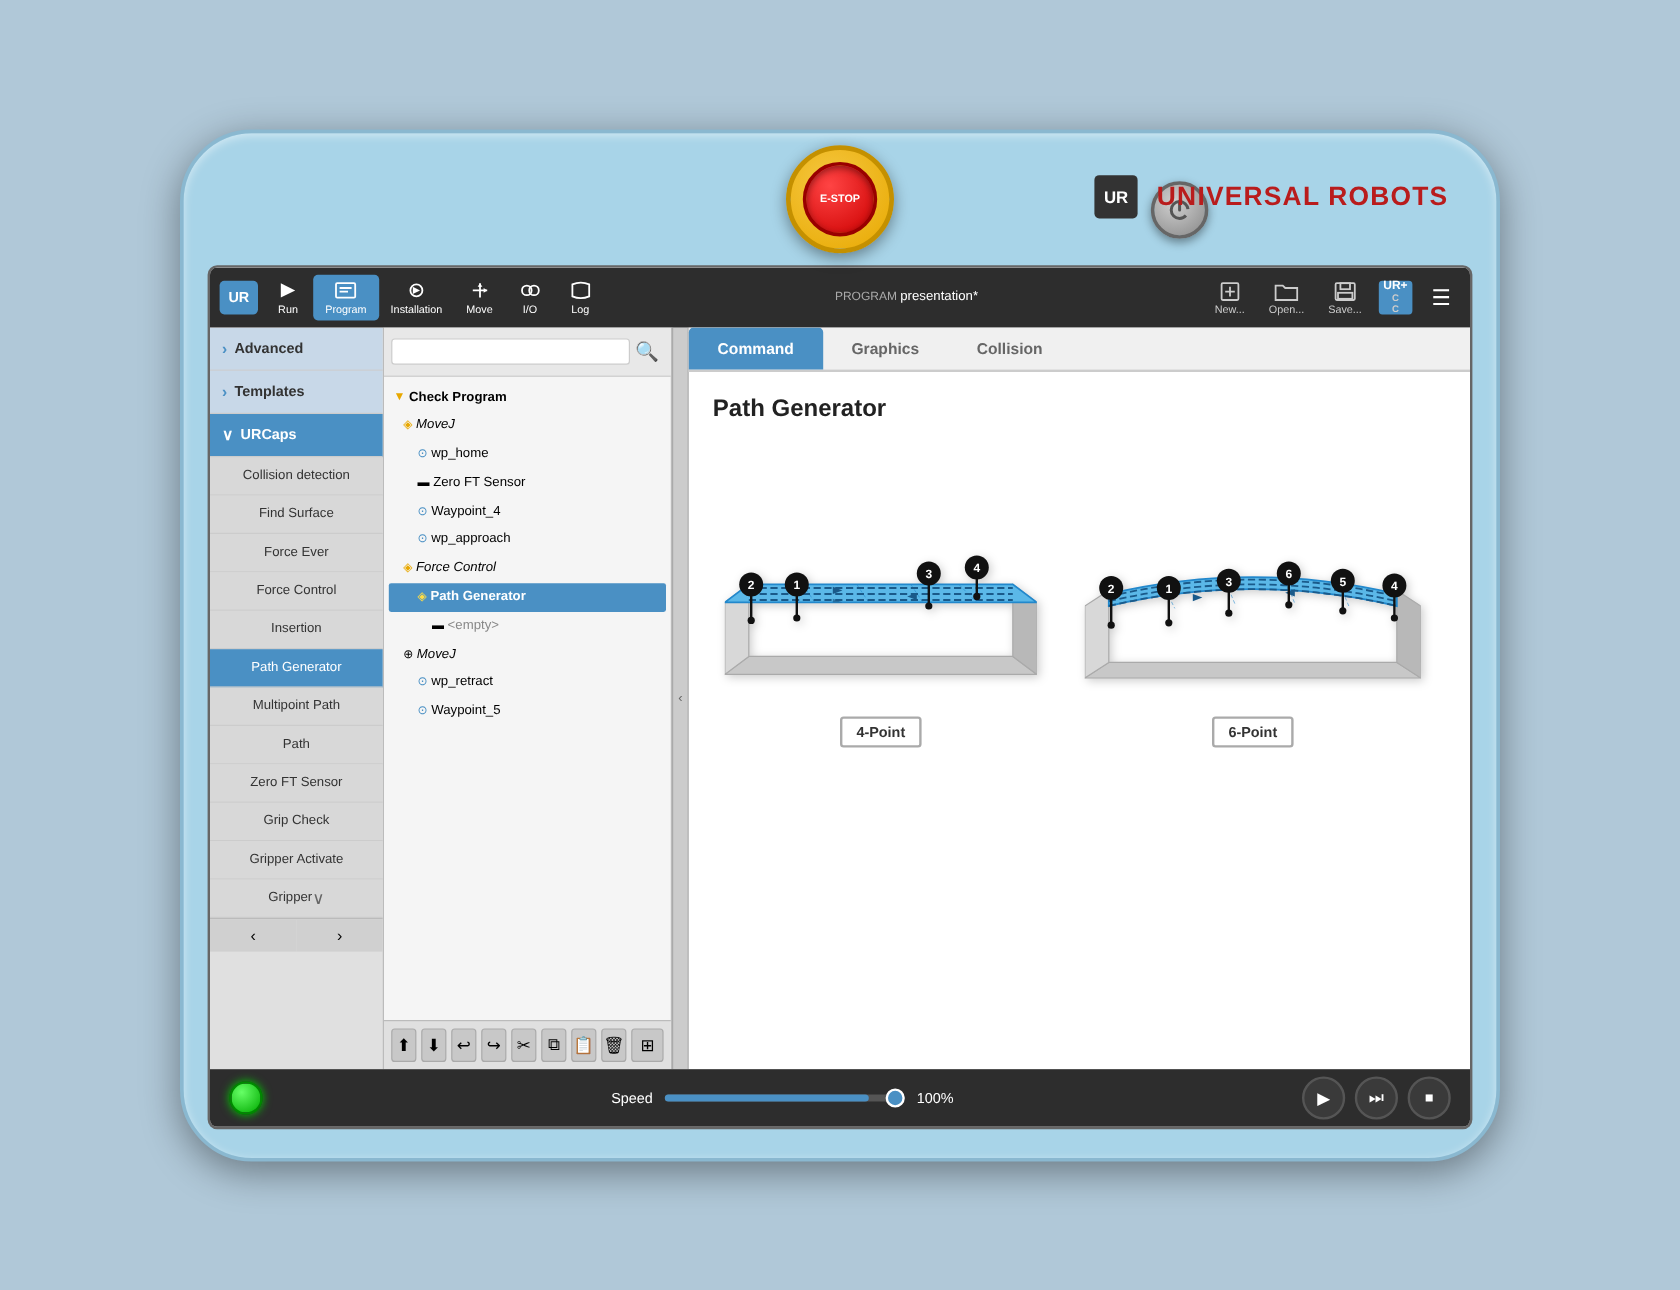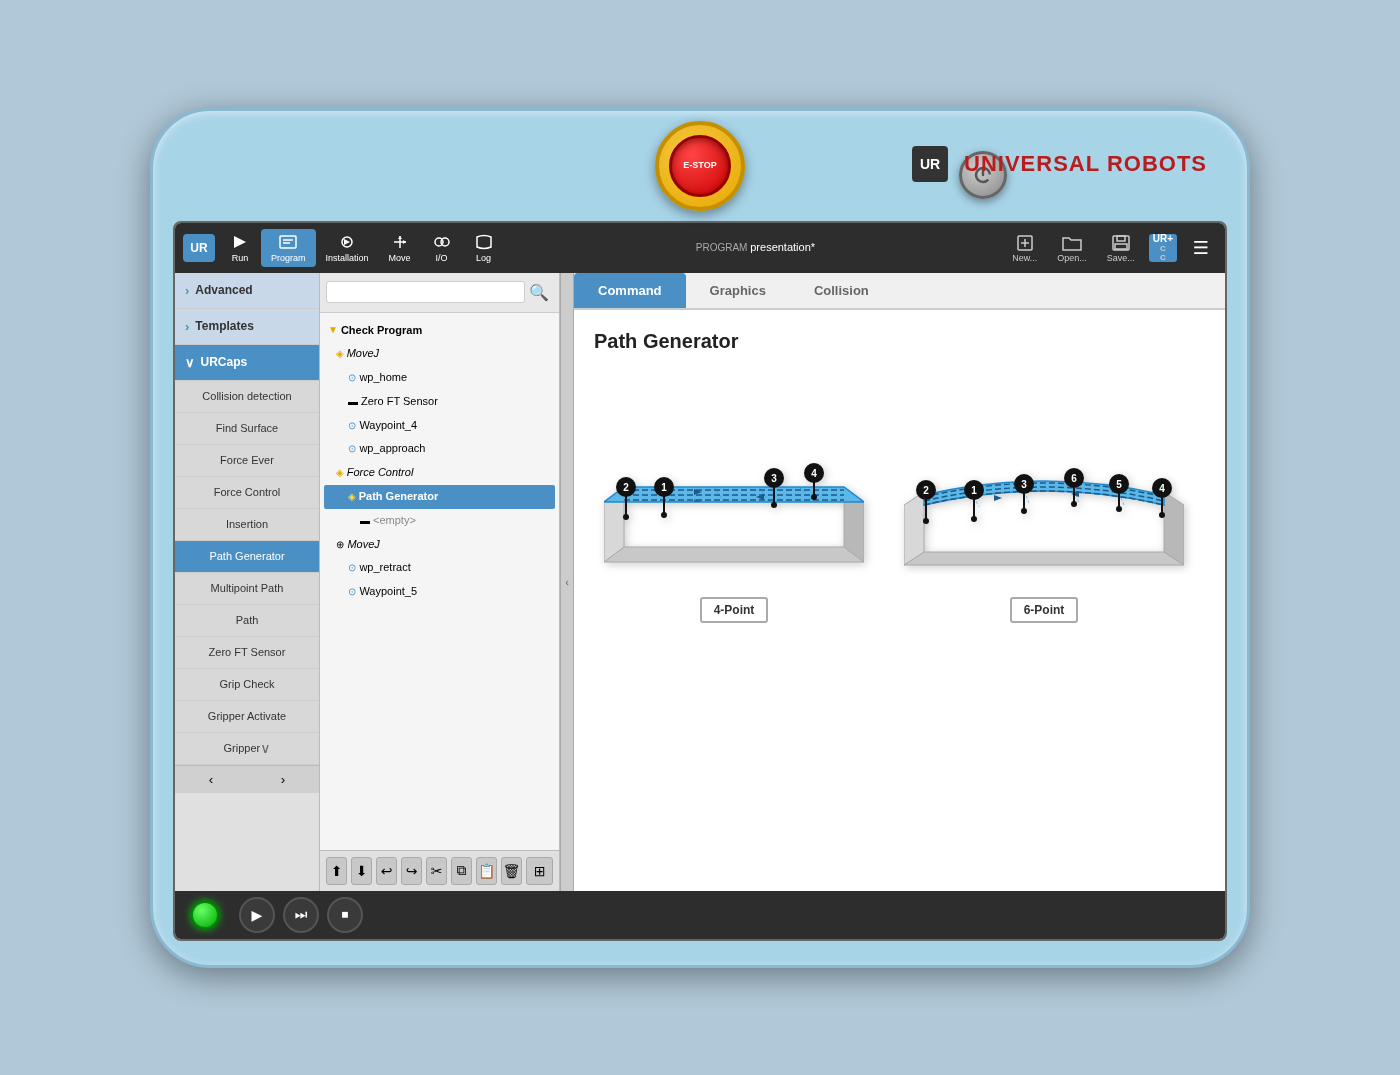--- a/index.html
+++ b/index.html
@@ -886,20 +886,28 @@
               <div class="diagram-label">6-Point</div>
             </div>
 
           </div>
         </div>
       </div>
     </div>
 
     <div class="bottom-bar">
       <div class="status-indicator"></div>
+      <div class="speed-control">
+        <span class="speed-label">Speed</span>
+        <div class="speed-slider">
+          <div class="speed-fill"></div>
+          <div class="speed-thumb"></div>
+        </div>
+        <span class="speed-value">100%</span>
+      </div>
       <div class="playback-controls">
         <div class="play-btn">▶</div>
         <div class="play-btn">⏭</div>
         <div class="play-btn">⏹</div>
       </div>
     </div>
   </div>
 </div>
 
 </body></html>

